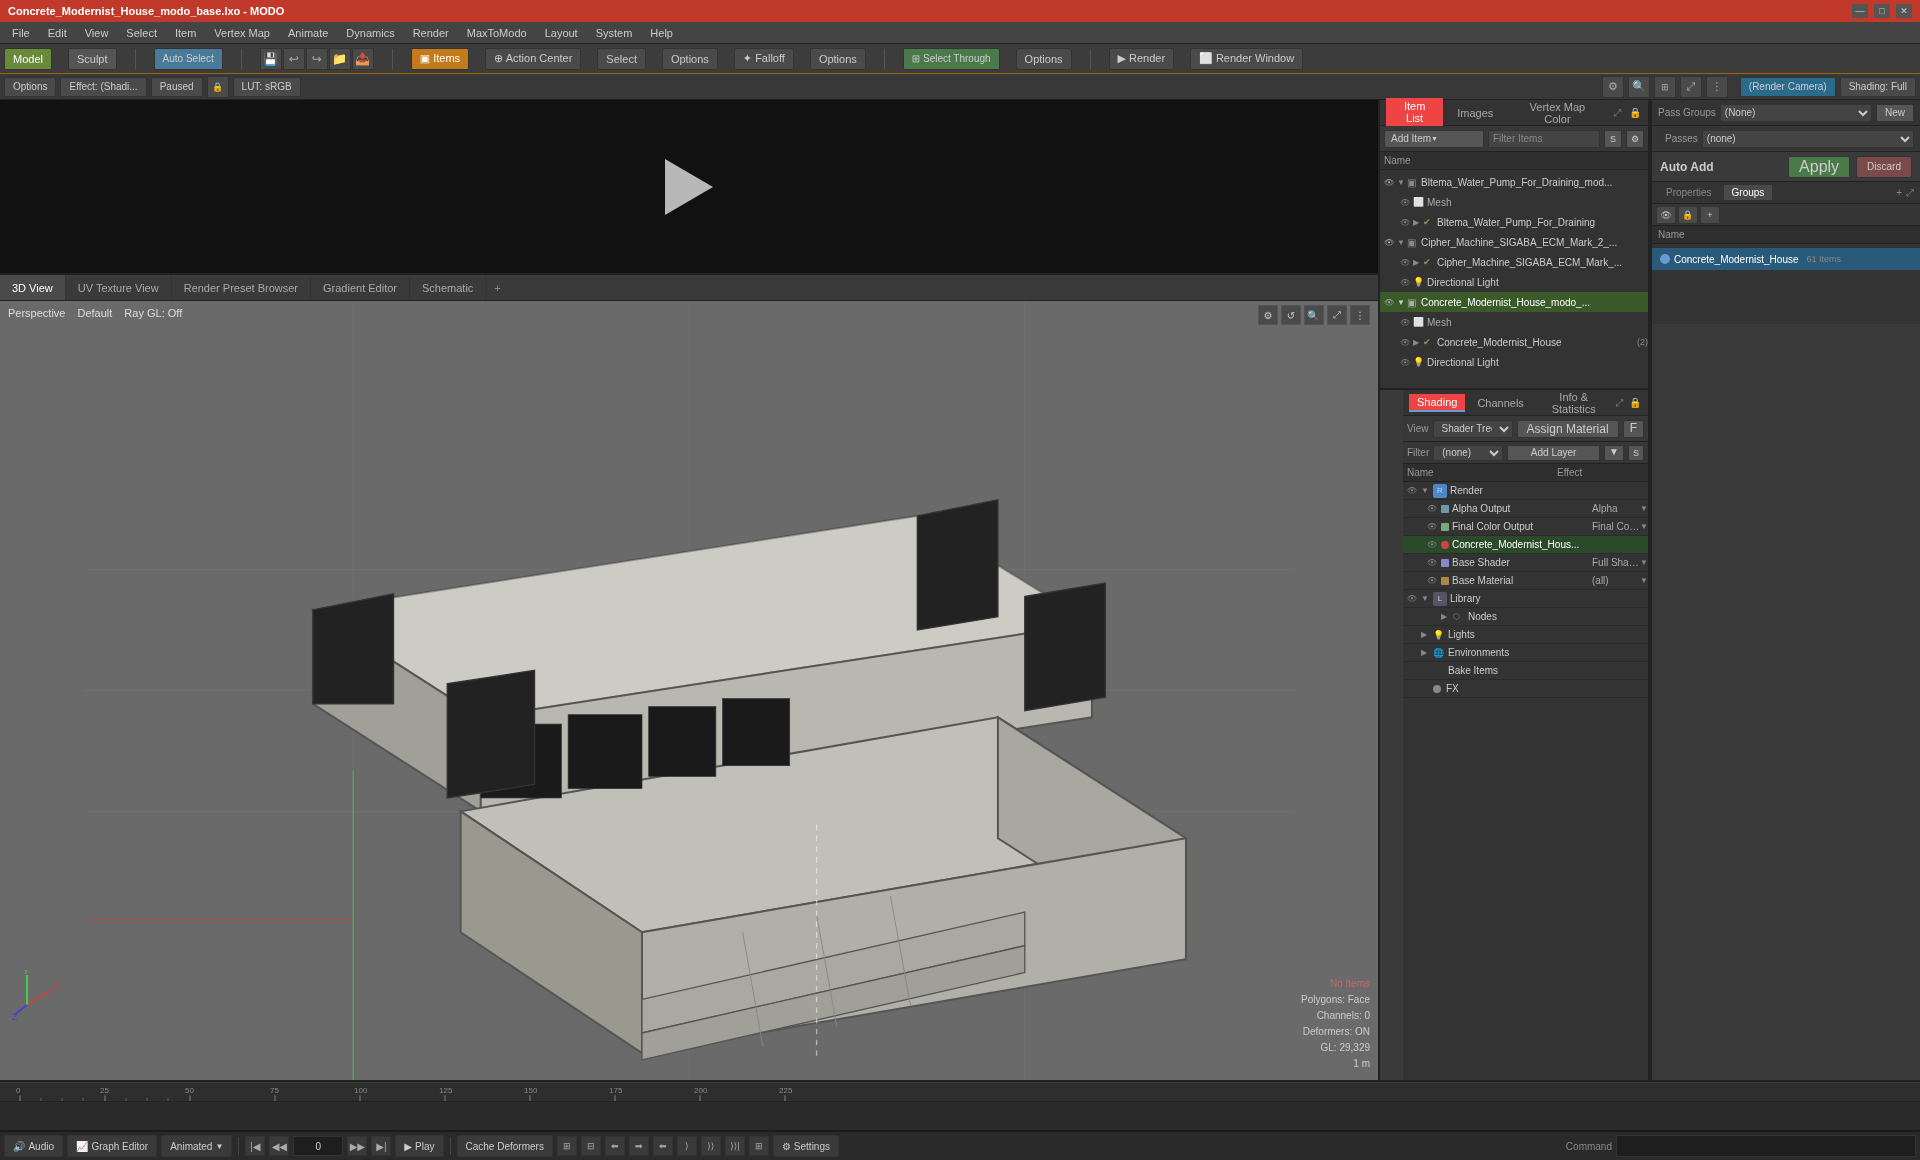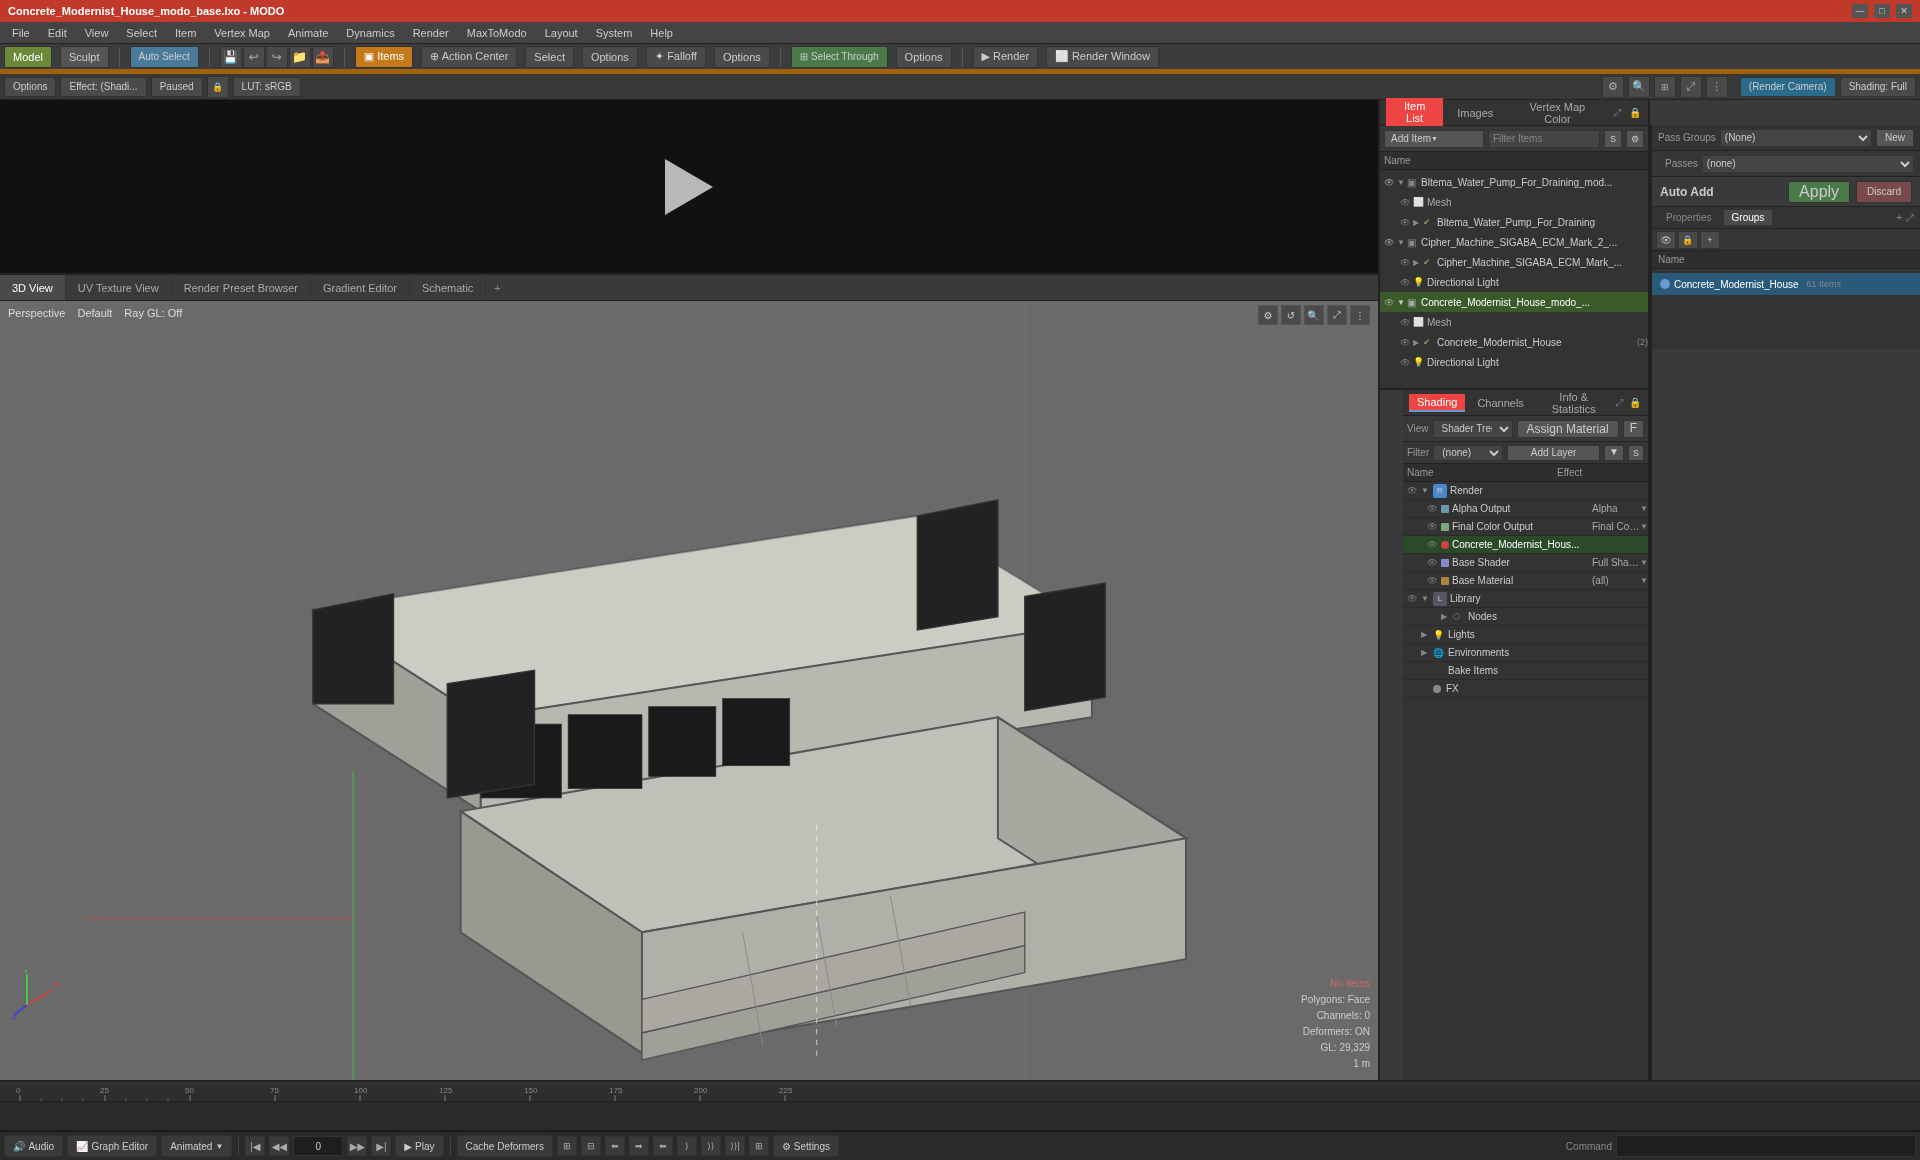--- a/index.html
+++ b/index.html
@@ -64,22 +64,22 @@
     }
 
     
     #toolbar {
       width: 100%;
       height: 30px;
       background: #3c3c3c;
       display: flex;
       align-items: center;
       padding: 0 4px;
-      gap: 8px;
-      border-bottom: 5px solid #a16207;
+      gap: 16px;
+      border-bottom: 1px solid #a16207;
     }
     .toolbar-btn {
       height: 22px;
       padding: 0 8px;
       background: #555;
       border: 1px solid #333;
       color: #ccc;
       font-size: 11px;
       cursor: pointer;
       display: flex;
@@ -494,21 +494,20 @@
       white-space: nowrap;
     }
 
     
     #group-panel {
       width: 260px;
       background: #3a3a3a;
       display: flex;
       flex-direction: column;
       border-left: 2px solid #222;
-      margin-top: 25px;
     }
     .gb-btn {
       width: 20px;
       height: 18px;
       background: #4a4a4a;
       border: 1px solid #333;
       color: #ccc;
       font-size: 9px;
       display: flex;
       align-items: center;

